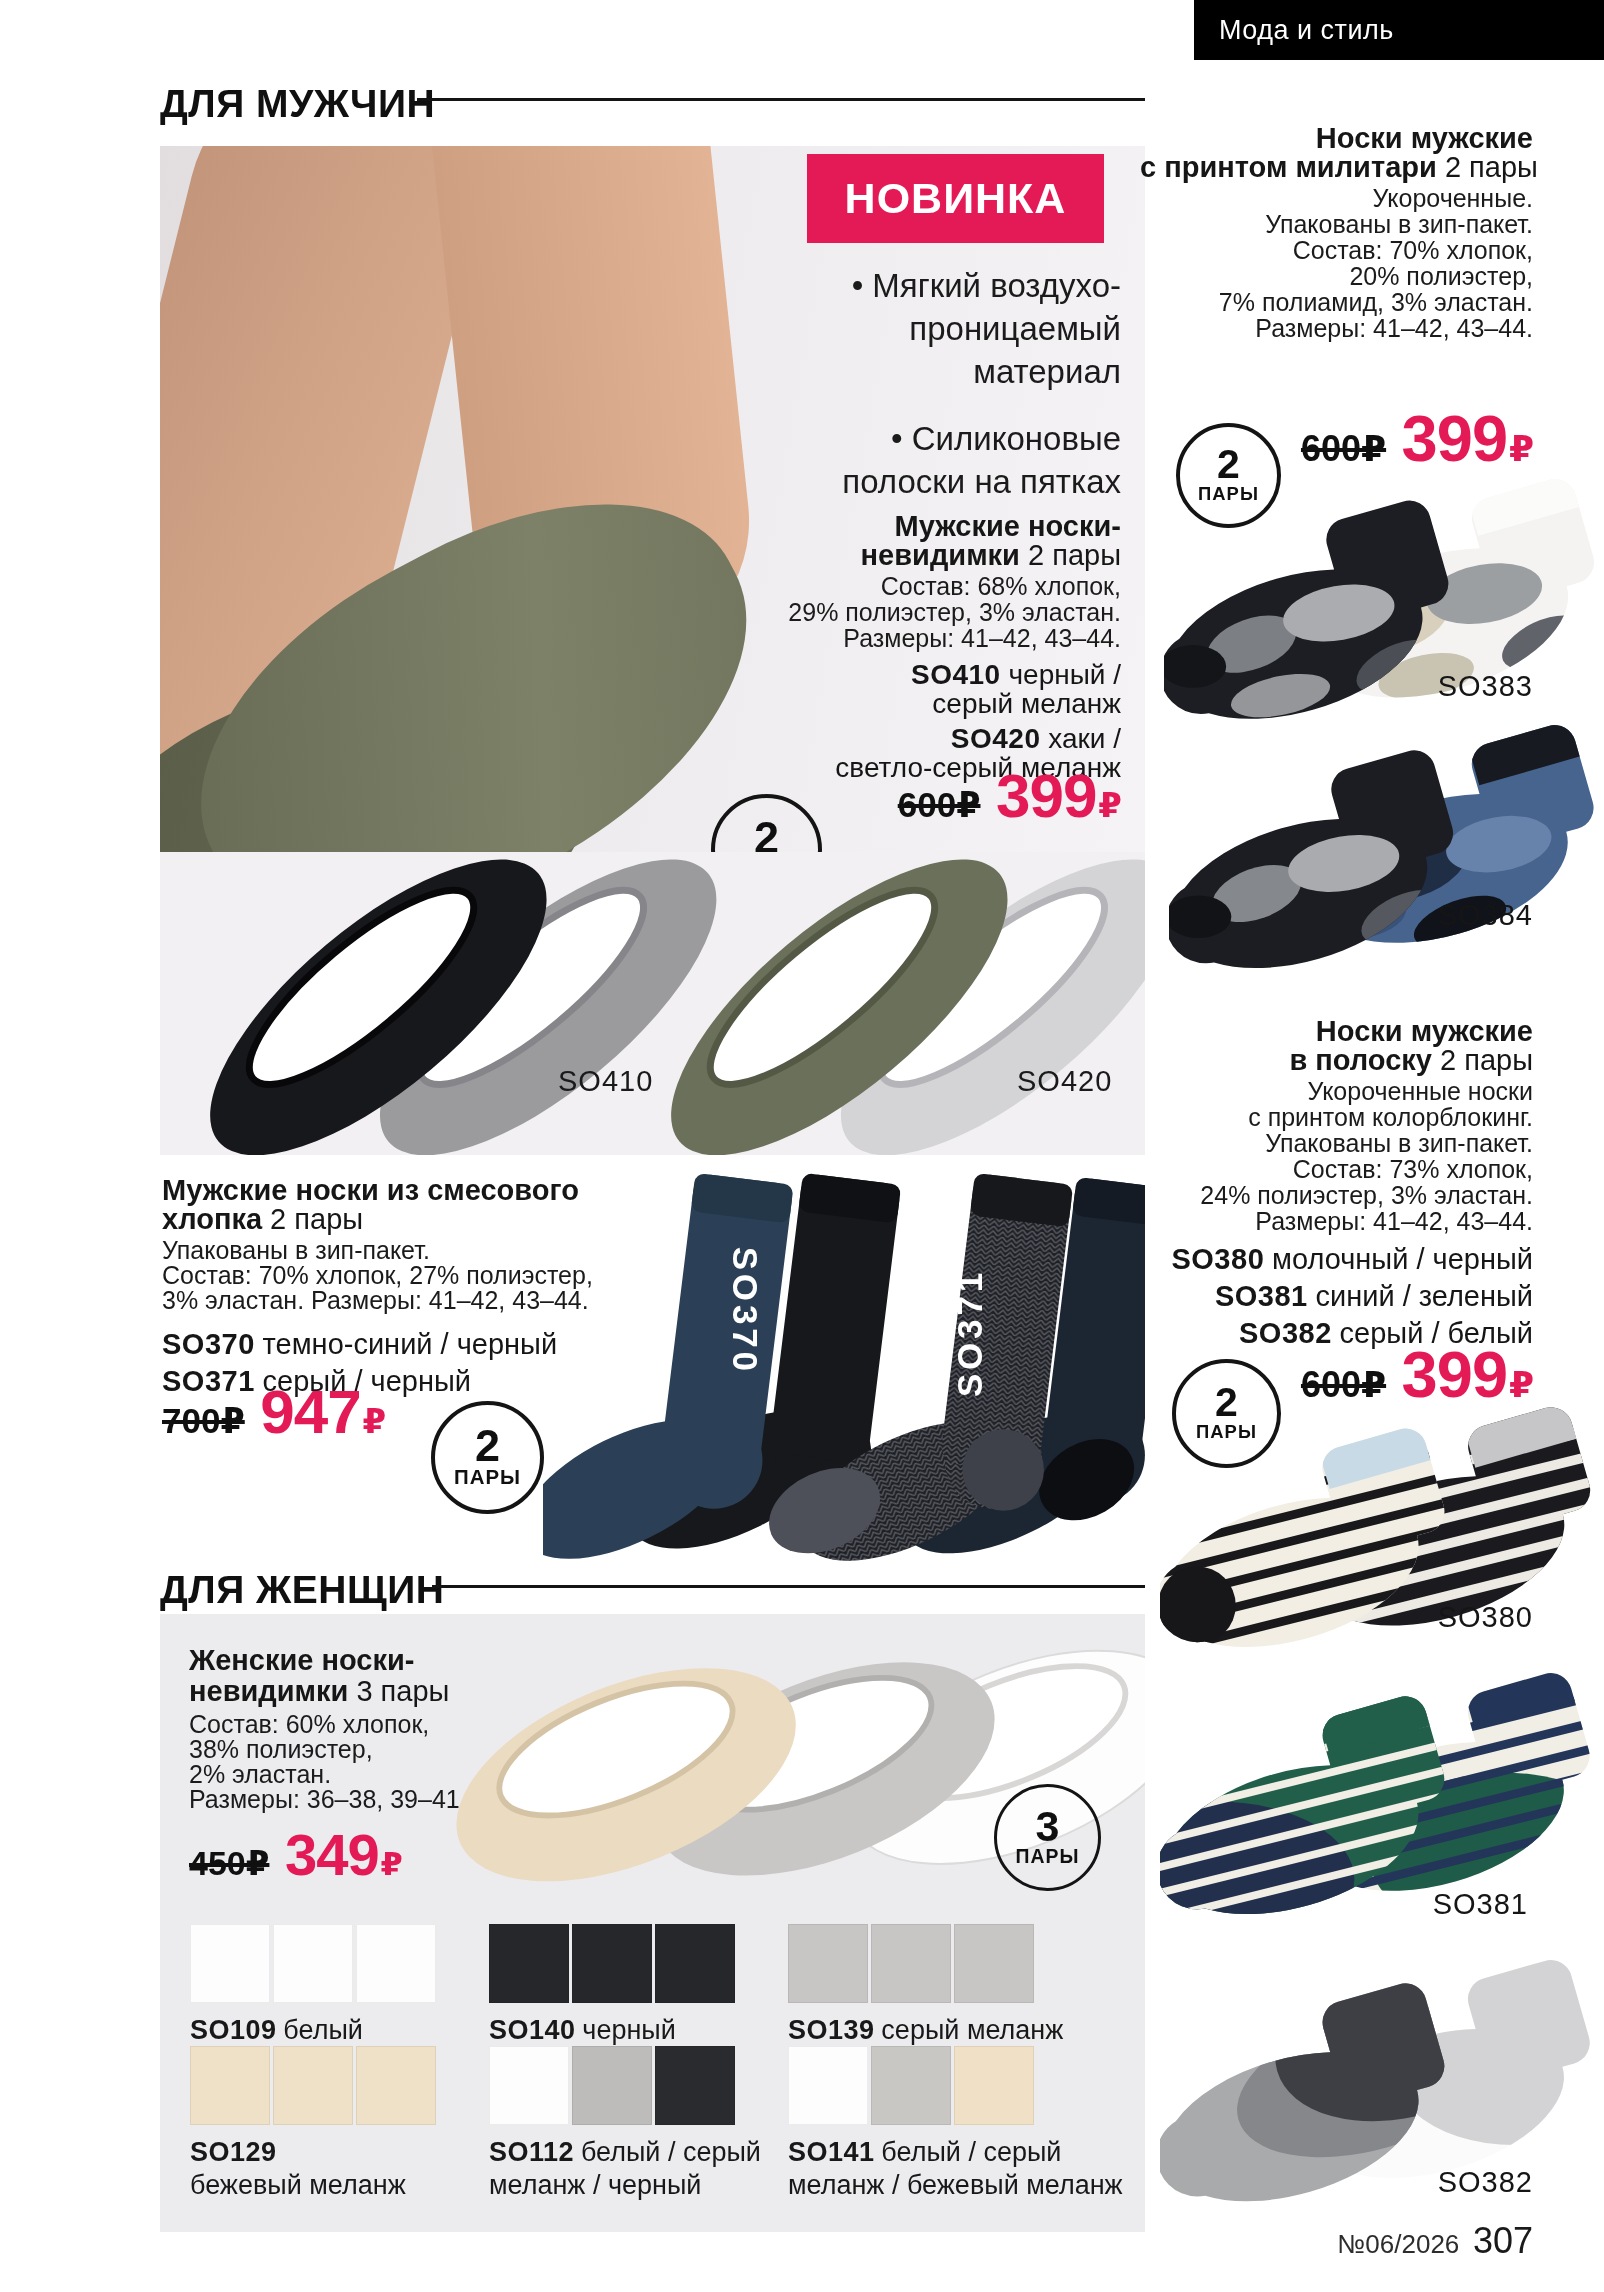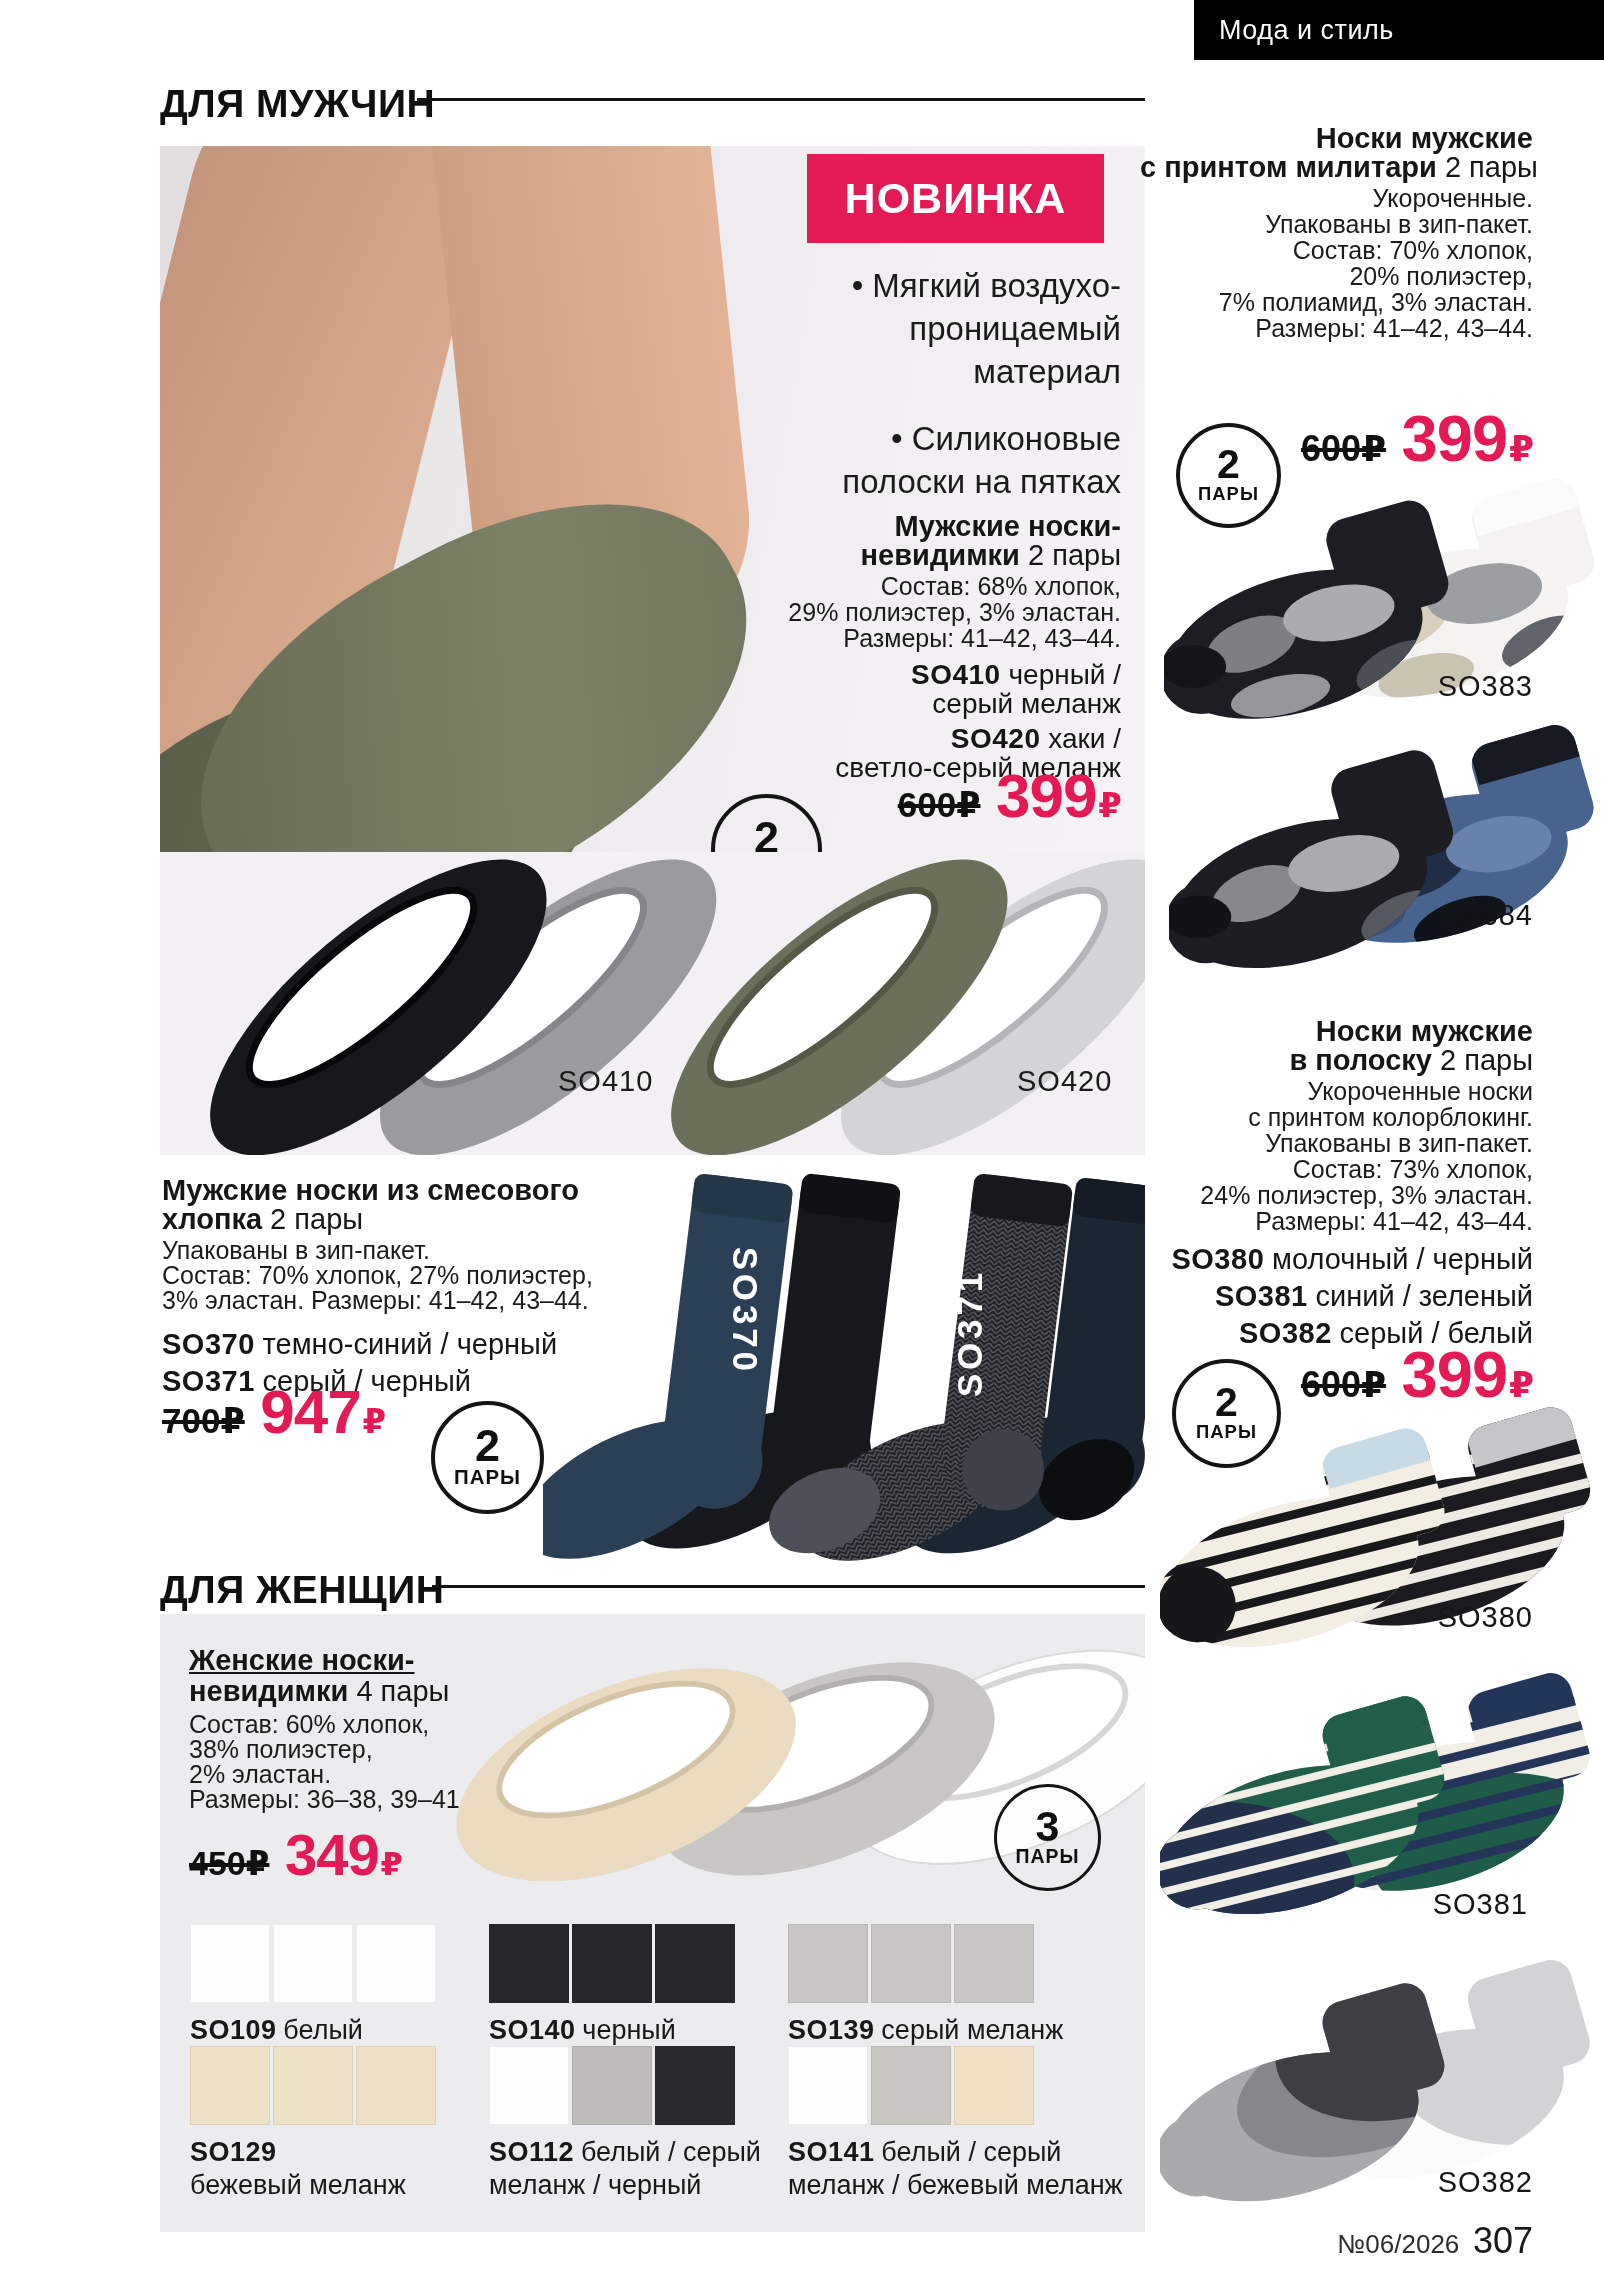--- a/index.html
+++ b/index.html
@@ -419,22 +419,22 @@
     <ellipse cx="255" cy="80" rx="140" ry="85" fill="#3d3f44" transform="rotate(-16 255 80)"></ellipse>
   </g>
 </svg>
 <div class="rlabel" style="left:1334px;top:2166px;">SO382</div>
 
 <div class="abs sec-head" style="left:160px;top:1568px;">ДЛЯ ЖЕНЩИН</div>
 <div class="abs sec-line" style="left:432px;top:1585px;width:713px;"></div>
 
 <div class="abs wbox" style="background: rgb(236, 235, 238);">
   <div style="position:absolute;left:29px;top:31px;width:408px;">
-    <div class="t-line b" style="line-height:31px;text-decoration:underline;">Женские носки-</div>
-    <div class="t-line" style="line-height:31px;"><span class="b">невидимки</span> <span class="qty">4 пары</span></div>
+    <div class="t-line b" style="line-height:31px;">Женские носки-</div>
+    <div class="t-line" style="line-height:31px;"><span class="b">невидимки</span> <span class="qty">3 пары</span></div>
     <div class="details pre" style="margin-top:4.9px;line-height:25px;">Состав: 60% хлопок,
 38% полиэстер,
 2% эластан.
 Размеры: 36–38, 39–41.</div>
   </div>
   <div class="price p-sm" style="position:absolute;left:29px;top:196px;">
     <span class="old">450₽</span>
     <span class="new"><span>349</span><span class="cur">₽</span></span>
   </div>
 

